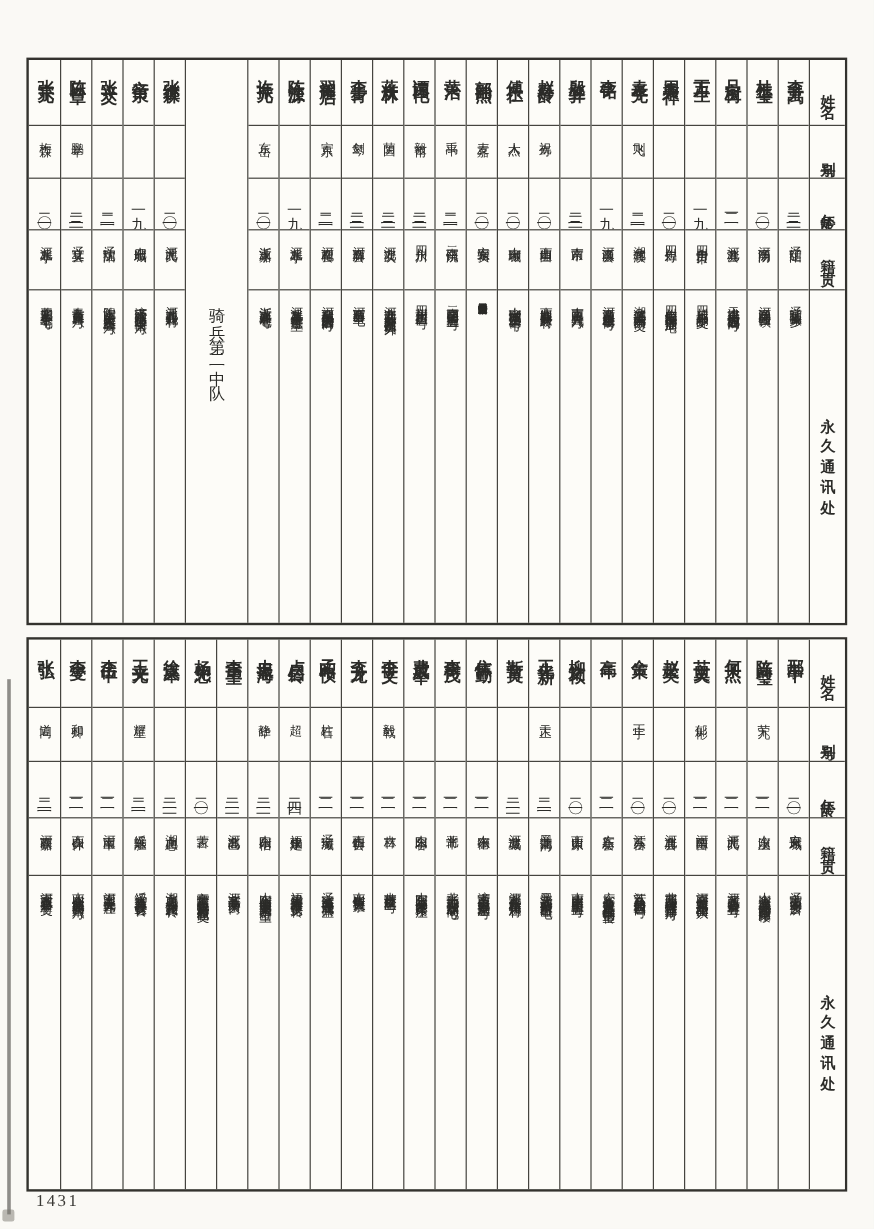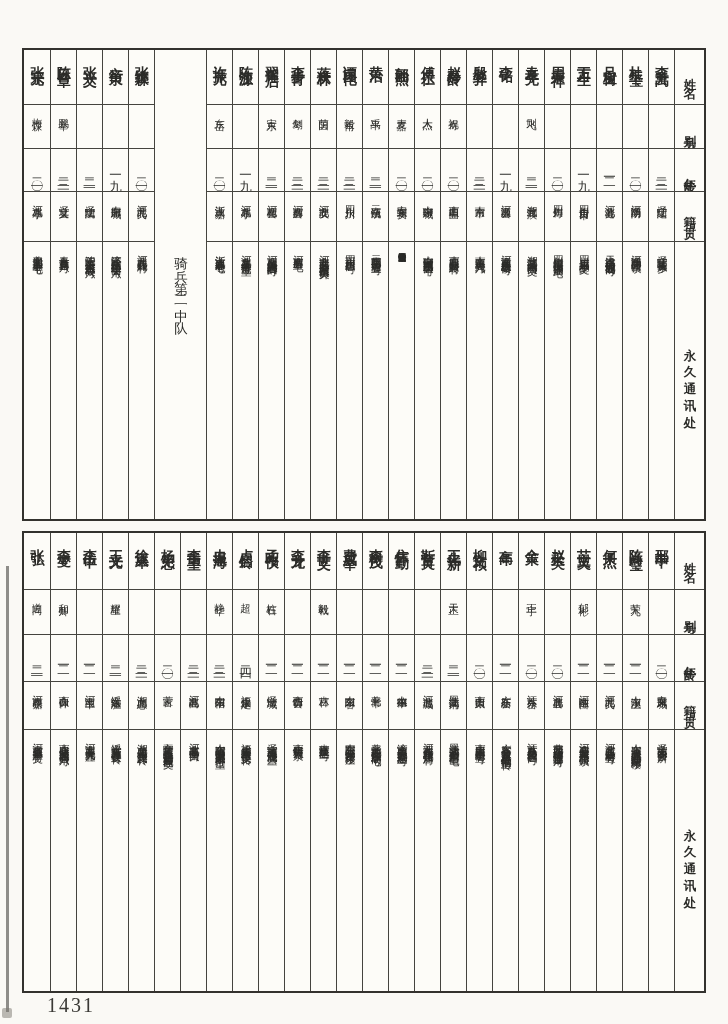--- a/index.html
+++ b/index.html
@@ -57,21 +57,21 @@
   .hr1 .vt{letter-spacing:2px;}
   .hr2 .vt{letter-spacing:2px;}
   .hr3 .vt{letter-spacing:11px;}
   .hr4 .vt{letter-spacing:17px;font-size:12.5px;}
 
   .section-cell{flex:1;display:flex;align-items:center;justify-content:center;}
   .section-cell .vt{font-size:13.5px;letter-spacing:13px;}
 
   .page-number{
     position:absolute;left:30px;top:994px;
-    font-size:20px;letter-spacing:2px;color:#3a3935;margin-left:17px;
+    font-size:14px;letter-spacing:2px;color:#3a3935;
   }
 </style>
 </head>
 <body>
 
 <div class="page">
   <div class="scan-edge"></div>
   <div class="scan-smudge"></div>
 
   <div class="vtable t0">

